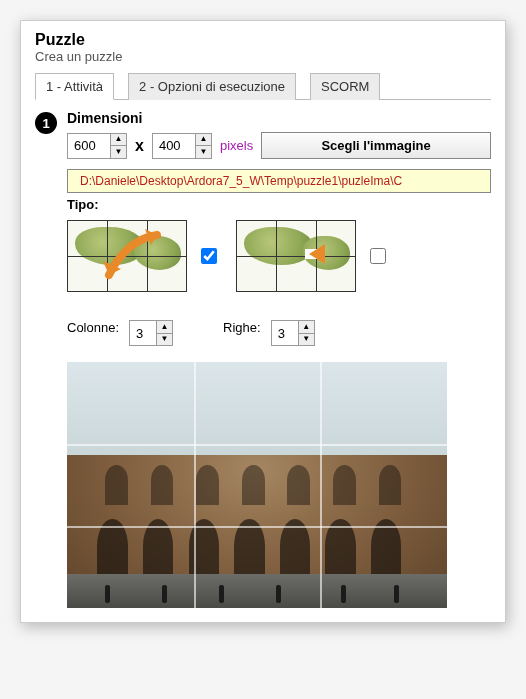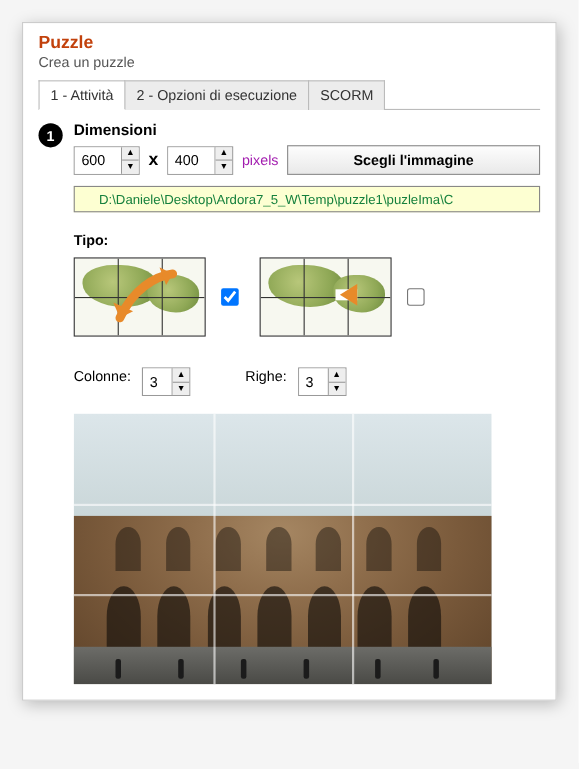--- a/index.html
+++ b/index.html
@@ -12,34 +12,34 @@
     width: 526px;
   }
   .window {
     background: #fff;
     border: 1px solid #ccc;
     box-shadow: 2px 4px 14px rgba(0,0,0,0.25);
     padding: 10px 14px 14px 14px;
     width: 486px;
   }
   .title {
-    color: #c2410c;
+    color: #000000;
     font-weight: bold;
     font-size: 16px;
     margin-bottom: 0;
   }
   .subtitle {
     color: #555;
     font-size: 13px;
     margin-bottom: 8px;
   }
   .tabs {
     display: flex;
     border-bottom: 1px solid #bbb;
-    gap: 0;
+    gap: 15px;
   }
   .tab {
     padding: 5px 10px;
     font-size: 13px;
     color: #333;
     background: #ececec;
     border: 1px solid #bbb;
     border-bottom: none;
     margin-right: -1px;
     cursor: pointer;
@@ -120,24 +120,24 @@
     background: linear-gradient(#fdfdfd,#e9e9e9);
     font-weight: bold;
     font-size: 13px;
     padding: 5px 10px;
     cursor: pointer;
   }
   .path-input {
     width: 100%;
     border: 1px solid #888;
     background: #fdffd2;
-    color: #15803d;
-    padding: 4px 22px;
+    color: #b91c1c;
+    padding: 4px 12px;
     font-size: 12px;
-    margin-bottom: 18px;
+    margin-bottom: 4px;
   }
   .tipo-heading { font-weight: bold; margin-bottom: 8px; }
   .tipo-row {
     display: flex;
     align-items: center;
     gap: 16px;
     margin-bottom: 28px;
   }
   .tipo-item {
     display: flex;

